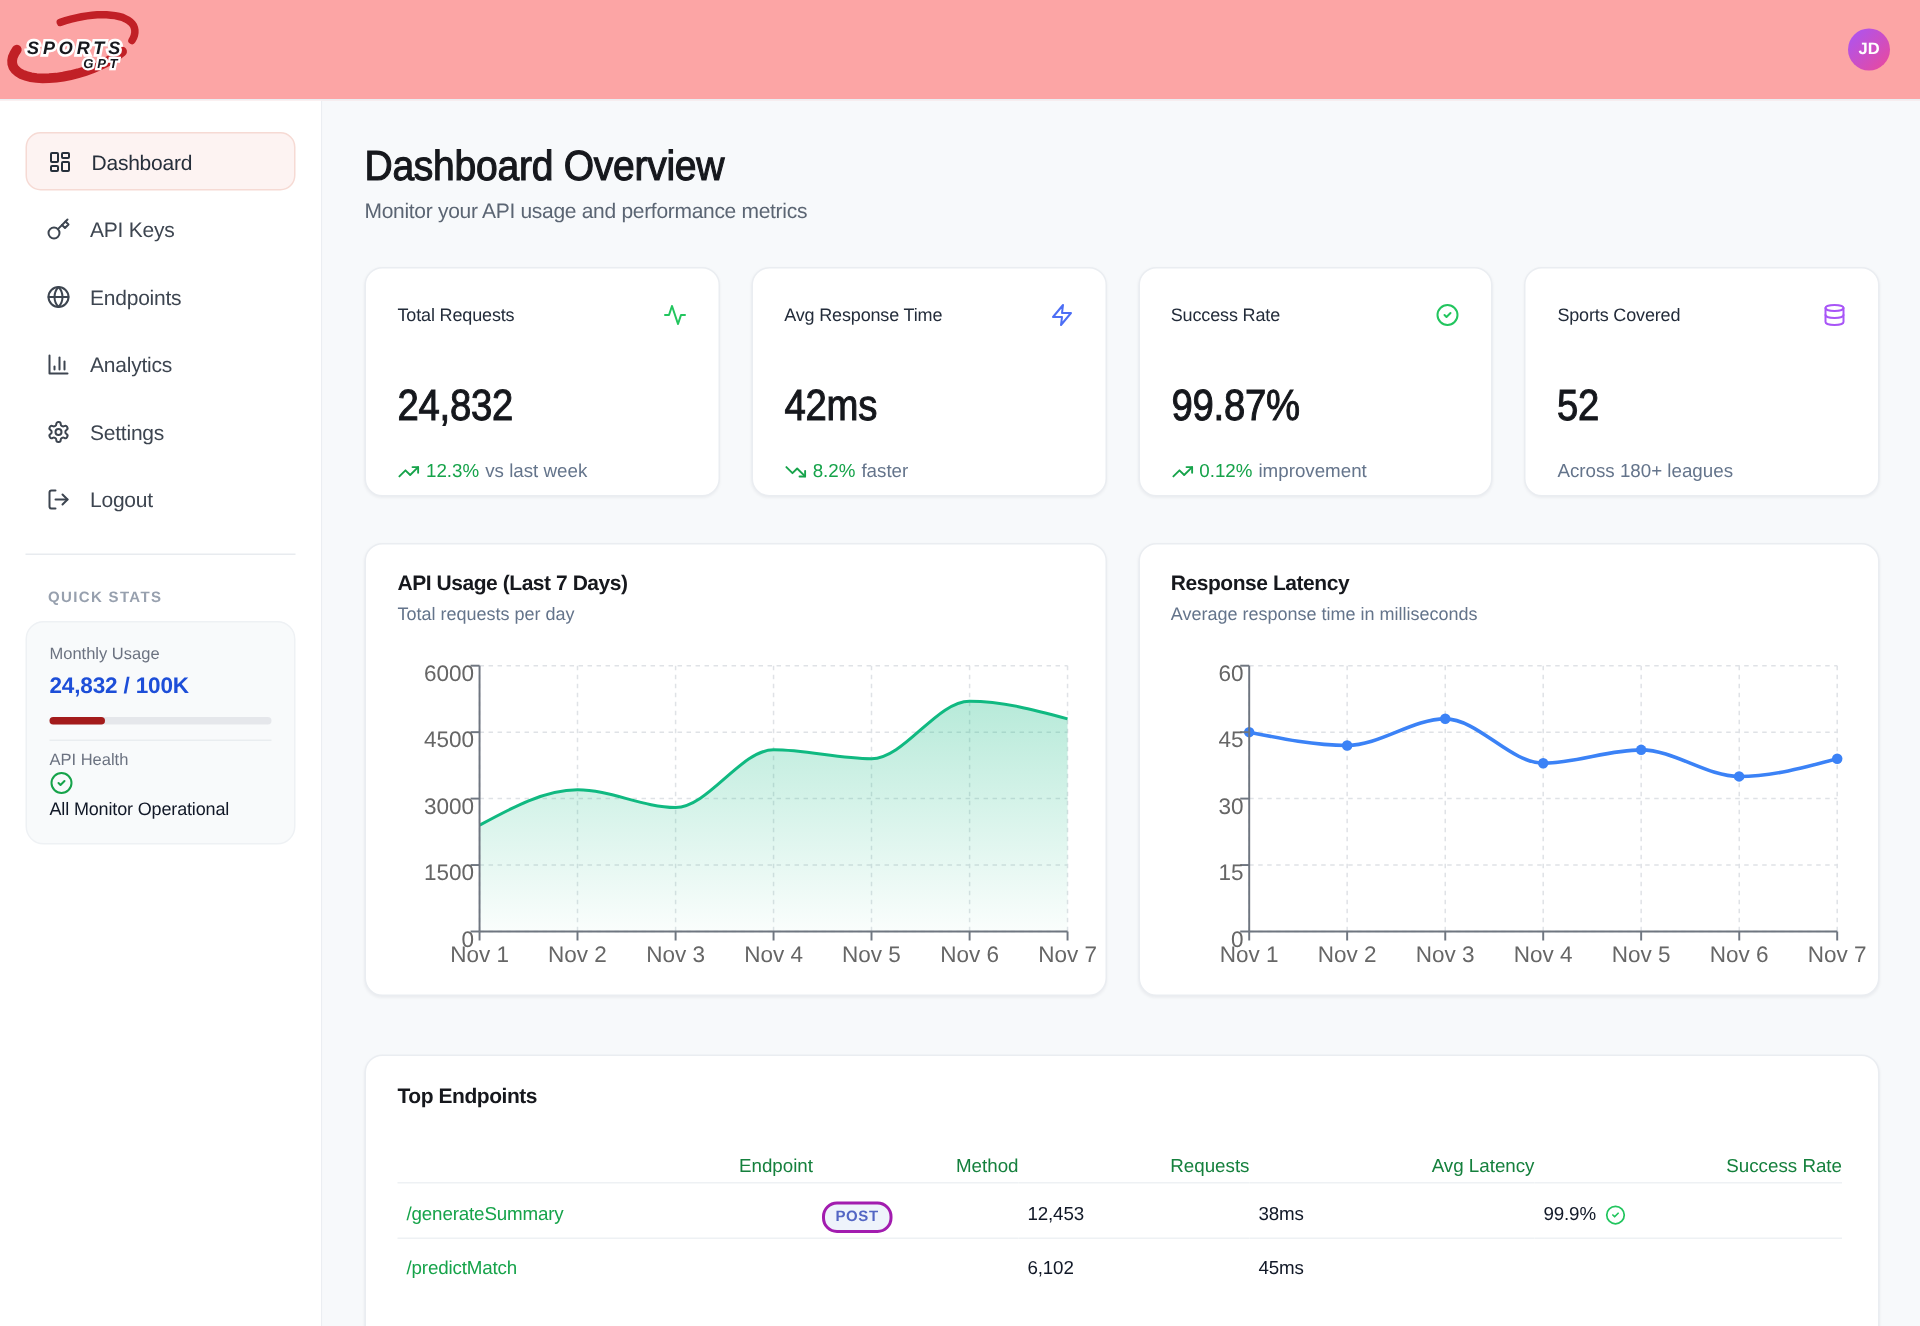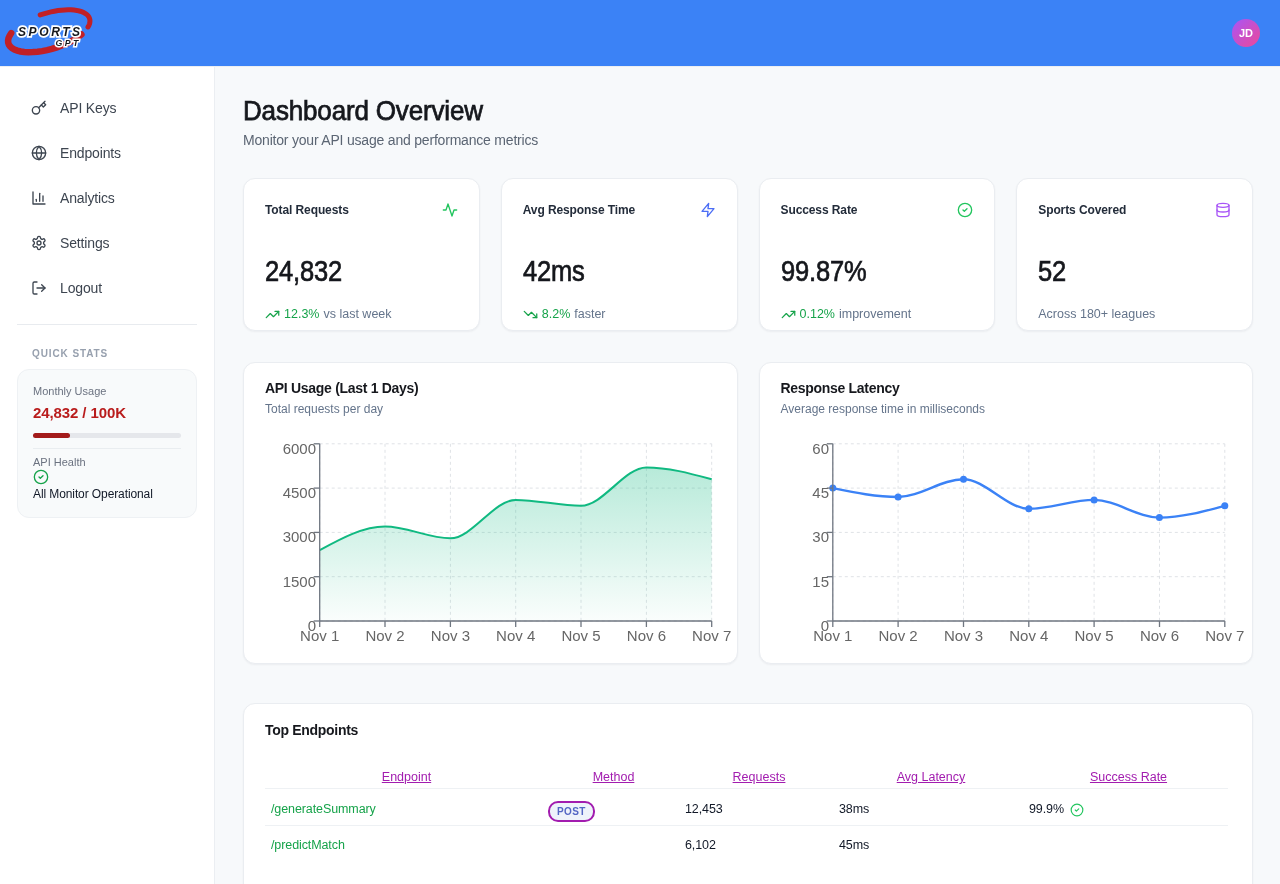--- a/index.html
+++ b/index.html
@@ -1,60 +1,60 @@
 <!DOCTYPE html>
 <html><head>
 <meta charset="utf-8">
 <style>
 * { margin:0; padding:0; box-sizing:border-box; }
 html,body { width:1280px; height:884px; overflow:hidden; background:#fff;
   font-family:"Liberation Sans", sans-serif; color:#101828; }
 .hdr { height:67px; border-bottom:1px solid #ebeef2; display:flex; align-items:center;
-  justify-content:space-between; padding:0 20px 0 8px; background:#3b82f6; }
+  justify-content:space-between; padding:0 20px 0 8px; background:#fca5a5; }
 .avatar { width:28px; height:28px; border-radius:50%; background:linear-gradient(135deg,#a855f7,#ec4899);
   color:#fff; font-size:11px; font-weight:bold; display:flex; align-items:center; justify-content:center; }
 .wrap { display:flex; height:817px; }
 aside { width:215px; border-right:1px solid #ebeef2; padding:21px 17px 0 17px; background:#fff; flex:none; }
 .nav-item { height:39px; margin-bottom:6px; border-radius:10px; display:flex; align-items:center;
   padding:0 14px; gap:13px; font-size:14px; letter-spacing:-0.15px; color:#3d4550; }
 .nav-item svg { width:16px; height:16px; flex:none; }
 .nav-item.active { background:#fdf3f2; border:1px solid #f6dad4; color:#262f3b; }
 .sep { border-top:1px solid #e8ebef; margin:17px 0 23px 0; }
 .qs-label { font-size:10px; font-weight:600; letter-spacing:0.9px; color:#97a0ae; padding-left:15px; }
 .qs-card { margin-top:10px; background:#f8fafb; border:1px solid #eef1f4; border-radius:12px; padding:15px; }
 .qs-sub { font-size:11px; color:#6b7280; }
-.qs-big { font-size:15px; font-weight:bold; color:#b91c1c; margin-top:7px; letter-spacing:-0.1px;}
+.qs-big { font-size:15px; font-weight:bold; color:#1d4ed8; margin-top:7px; letter-spacing:-0.1px;}
 .bar { margin-top:12px; height:5px; border-radius:3px; background:#e5e7eb; }
 .bar > div { width:25%; height:5px; border-radius:3px; background:#a31b1b; }
 .qs-hr { border-top:1px solid #e9edf0; margin:10px 0 7px; }
 .ok-txt { font-size:12px; font-weight:500; color:#111827; margin-top:2px; line-height:15px; letter-spacing:-0.1px;}
 main { flex:1; min-width:0; background:#f7f9fb; padding:27px 27px 0 28px; }
 h1 { font-size:28px; font-weight:normal; -webkit-text-stroke:0.75px; line-height:34px; letter-spacing:-0.2px;
   transform:scaleX(.93); transform-origin:left; white-space:nowrap; color:#16181d;}
 .subtitle { font-size:14px; letter-spacing:-0.2px; color:#5b6573; margin-top:2px; line-height:20px; }
 .stats { display:grid; grid-template-columns:repeat(4,minmax(0,1fr)); gap:21px; margin-top:28px; }
 .scard { background:#fff; border:1px solid #eaedf1; border-radius:12px; box-shadow:0 1px 2px rgba(16,24,40,.05);
   height:153px; padding:22px 21px 0 21px; }
 .scard .top { display:flex; justify-content:space-between; align-items:center; height:17px; }
-.slabel { font-size:12px; font-weight:bold; letter-spacing:-0.1px; color:#232c3a; }
+.slabel { font-size:12px; font-weight:normal; letter-spacing:-0.1px; color:#232c3a; }
 .snum { font-size:29px; font-weight:normal; -webkit-text-stroke:0.7px; line-height:30px; margin-top:38px; letter-spacing:-0.2px;
   transform:scaleX(.88); transform-origin:left; white-space:nowrap; color:#15171c;}
 .ssub { margin-top:20px; font-size:12.5px; color:#64748b; display:flex; align-items:center; gap:4px; line-height:16px;}
 .ssub .pct { color:#16a34a; }
 .ssub svg { width:15px; height:15px; }
 .charts { display:grid; grid-template-columns:minmax(0,1fr) minmax(0,1fr); gap:21px; margin-top:31px; }
 .ccard { background:#fff; border:1px solid #eaedf1; border-radius:12px; box-shadow:0 1px 2px rgba(16,24,40,.05);
   height:302px; padding:16px 21px 0 21px; }
 .ctitle { font-size:14px; font-weight:bold; letter-spacing:-0.3px; line-height:18px; color:#16181d;}
 .csub { font-size:12px; color:#64748b; margin-top:4px; line-height:16px; }
 .tcard { background:#fff; border:1px solid #eaedf1; border-radius:12px; box-shadow:0 1px 2px rgba(16,24,40,.05);
   margin-top:39px; height:240px; padding:17px 26px 0 21px; }
 table { border-collapse:collapse; width:963px; margin-top:30px; table-layout:fixed; }
 col.c1{width:277px;} col.c2{width:137px;} col.c3{width:154px;} col.c4{width:190px;}
-th { text-align:center; font-size:12.5px; font-weight:500; color:#a21caf; padding:0 0 3px 6px; line-height:16px;text-decoration:underline; }
+th { text-align:right; font-size:12.5px; font-weight:500; color:#15803d; padding:0 0 3px 6px; line-height:16px; }
 td { font-size:12.5px; color:#111827; padding:12px 0 7px 6px; border-top:1px solid #eef1f4; letter-spacing:-0.1px; line-height:15px; }
 td.ep { color:#16a34a; }
 .pill { display:inline-block; position:relative; top:1.5px; line-height:12px; padding:3px 7px 2px; margin:-2px 0; border-radius:10px; background:#eef3fb;
   border:2px solid #a21caf; color:#5366c4; font-size:10px; font-weight:bold; letter-spacing:0.4px; }
 .sr { display:flex; align-items:center; gap:6px; height:15px; }
 .axis { stroke:#6f7680; stroke-width:1.3; fill:none; }
 .grid { stroke:#dfe2e6; stroke-width:1; stroke-dasharray:3 3; fill:none; }
 .ticktxt { font-size:15px; fill:#666; }
 </style>
 </head>
@@ -63,20 +63,28 @@
   <svg width="92" height="58" viewBox="0 0 92 58" style="overflow:visible">
     <path fill="none" stroke="#c12026" stroke-width="5" stroke-linecap="round" d="M32.2,10.9 L35.7,9.8 L39.3,8.8 L42.9,7.9 L46.4,7.2 L50.0,6.6 L53.4,6.2 L56.8,5.9 L60.0,5.8 L63.1,5.8 L66.0,6.1 L68.7,6.4 L71.3,7.0 L73.6,7.6 L75.6,8.5 L77.4,9.5 L78.9,10.6 L80.1,11.8 L81.0,13.1 L81.6,14.6 L81.9,16.1 L81.9,17.8 L81.6,19.5 L81.0,21.2 L80.0,23.0"></path>
     <path fill="none" stroke="#c12026" stroke-width="6.5" stroke-linecap="round" d="M73.4,30.4 L70.2,32.9 L66.6,35.3 L62.6,37.6 L58.2,39.7 L53.7,41.6 L48.9,43.4 L44.0,44.9 L39.1,46.1 L34.2,47.1 L29.5,47.8 L24.8,48.1 L20.4,48.2 L16.3,48.0 L12.6,47.5 L9.3,46.6 L6.4,45.5 L4.0,44.1 L2.2,42.5 L0.9,40.7 L0.2,38.6 L0.1,36.4 L0.5,34.1 L1.6,31.7 L3.2,29.1"></path>
     <text x="10" y="32" font-size="12" font-weight="bold" font-style="italic" letter-spacing="2.6" fill="#16181d" stroke="#fff" stroke-width="3.5" paint-order="stroke">SPORTS</text>
     <text x="47.5" y="41.5" font-size="8.7" font-weight="bold" font-style="italic" letter-spacing="2.5" fill="#16181d" stroke="#fff" stroke-width="3" paint-order="stroke">GPT</text>
   </svg>
   <div class="avatar">JD</div>
 </div>
 <div class="wrap">
 <aside>
+  <div class="nav-item active">
+    <svg viewBox="0 0 24 24" fill="none" stroke="#262f3b" stroke-width="2" stroke-linecap="round" stroke-linejoin="round">
+          <rect width="7" height="9" x="3" y="3" rx="1"></rect>
+          <rect width="7" height="5" x="14" y="3" rx="1"></rect>
+          <rect width="7" height="9" x="14" y="12" rx="1"></rect>
+          <rect width="7" height="5" x="3" y="16" rx="1"></rect>
+        </svg>
+    Dashboard</div>
   <div class="nav-item">
     <svg viewBox="0 0 24 24" fill="none" stroke="#3d4550" stroke-width="2" stroke-linecap="round" stroke-linejoin="round">
           <circle cx="7.5" cy="15.5" r="5.5"></circle>
           <path d="m21 2-9.6 9.6"></path>
           <path d="m15.5 7.5 3 3L22 7l-3-3"></path>
         </svg>
     API Keys</div>
   <div class="nav-item">
     <svg viewBox="0 0 24 24" fill="none" stroke="#3d4550" stroke-width="2" stroke-linecap="round" stroke-linejoin="round">
           <circle cx="12" cy="12" r="10"></circle>
@@ -188,21 +196,21 @@
             </svg>
           </div>
       <div class="snum">52</div>
       <div class="ssub">
             <span>Across 180+ leagues</span>
           </div>
     </div>
   </div>
   <div class="charts">
     <div class="ccard">
-      <div class="ctitle">API Usage (Last 1 Days)</div>
+      <div class="ctitle">API Usage (Last 7 Days)</div>
       <div class="csub">Total requests per day</div>
       <svg width="460" height="212" style="margin-top:14px; display:block; overflow:visible;">
         <defs>
               <linearGradient id="ag" x1="0" y1="0" x2="0" y2="1">
           <stop offset="0" stop-color="#10b981" stop-opacity="0.30"></stop>
           <stop offset="1" stop-color="#10b981" stop-opacity="0.02"></stop>
         </linearGradient>
             </defs>
         <g class="grid">
           <line x1="54.7" y1="190" x2="446.7" y2="190"></line>

